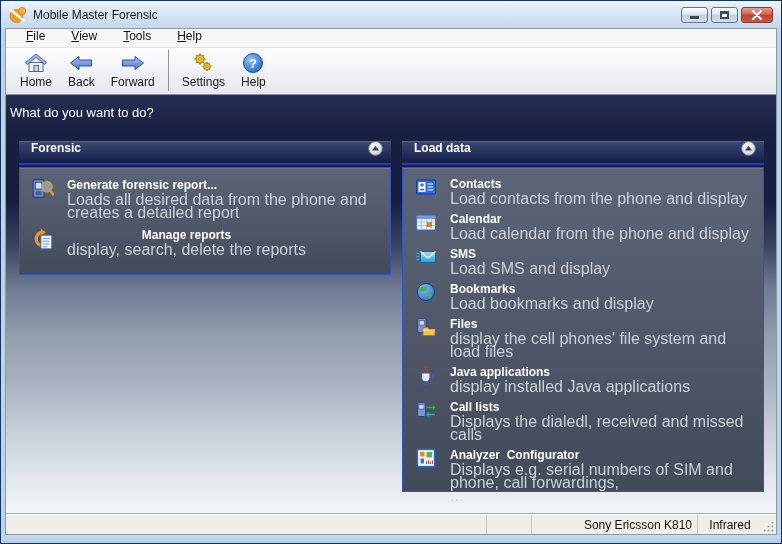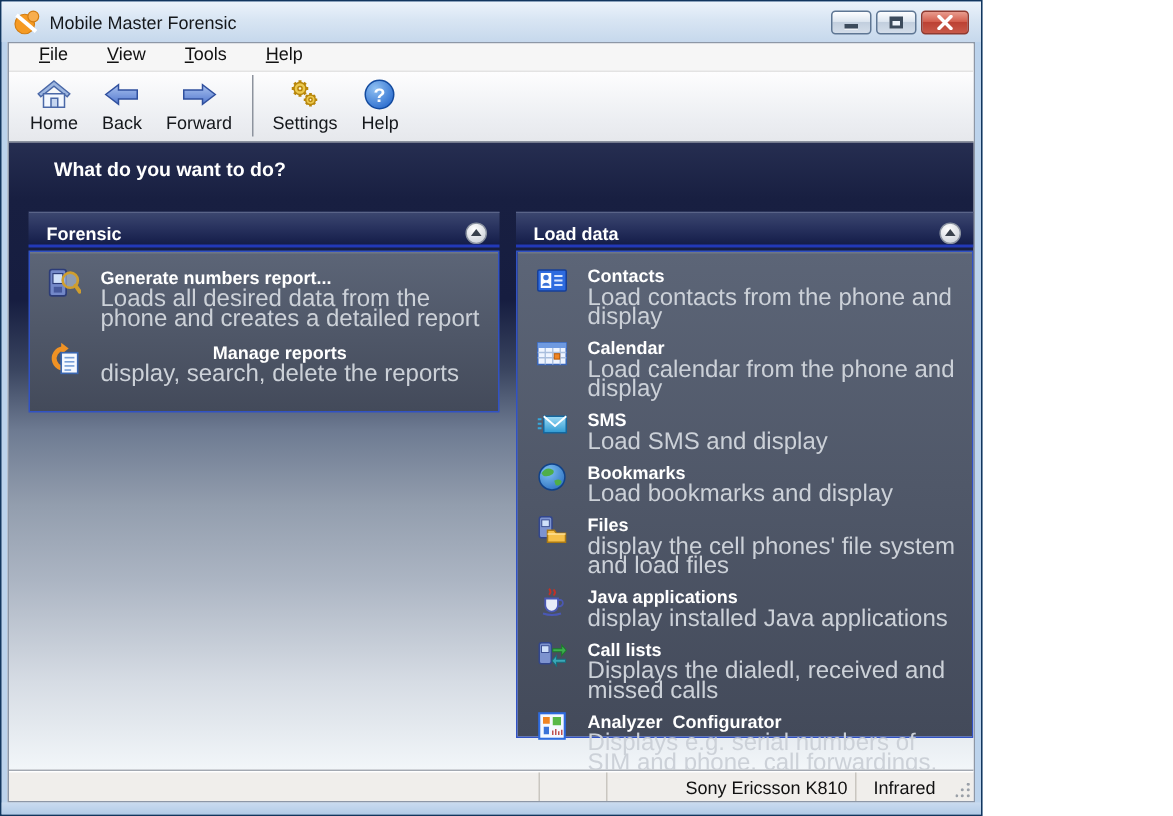--- a/index.html
+++ b/index.html
@@ -1,18 +1,18 @@
 <!DOCTYPE html>
 <html><head>
 <meta charset="utf-8">
 <style>
   * { margin:0; padding:0; box-sizing:border-box; }
   html,body { width:782px; height:544px; background:#fff; font-family:"Liberation Sans", sans-serif; }
 
-  .window { width:655px; height:544px; border:1px solid #12365e; background:#bcd3ec; overflow:hidden; }
+  .window { width:782px; height:544px; border:1px solid #12365e; background:#bcd3ec; overflow:hidden; }
 
   
   .titlebar { height:27px; background:linear-gradient(#ecf3fb 0%, #d8e5f3 45%, #c6d8ec 100%);
               display:flex; align-items:center; padding:0 8px; }
   .app-icon { width:18px; height:18px; margin-right:6px; flex:0 0 auto; }
   .title-text { font-size:12px; color:#15181c; }
   .win-controls { margin-left:auto; display:flex; gap:3px; align-items:center; }
   .win-btn { width:27px; height:16px; border:1px solid #5e7693; border-radius:3px;
              background:linear-gradient(#fdfeff, #dde6f0 45%, #c2cfde 50%, #d3dde9);
              display:flex; align-items:center; justify-content:center; cursor:default; }
@@ -39,28 +39,28 @@
             padding:3px 8px 2px; font-size:12px; color:#15181c; cursor:default; }
   .tb-icon { width:24px; height:24px; display:flex; align-items:center; justify-content:center; }
   .tb-label { margin-top:0; line-height:14px; }
   .tb-sep { width:1px; background:#8d939e; margin:2px 5px 3px 5px; }
 
   
   .content { height:418px; overflow:hidden;
     background:linear-gradient(180deg,
       #262e51 0%, #181f41 9%, #161d40 25%, #39445f 36%, #6e7b92 46%,
       #939eae 58%, #acb5c3 70%, #d6dce4 86%, #f2f6f9 100%); }
-  .heading { padding:10px 0 0 30px; font-size:13px; font-weight:bold; color:#fff; }
+  .heading { padding:10px 0 0 4px; font-size:13px; font-weight:normal; color:#fff; }
 
   .panels { display:flex; gap:11px; margin:21px 0 0 13px; align-items:flex-start; }
   .panel { display:block; }
   .panel-forensic { width:372px; }
   .panel-load { width:362px; }
 
-  .panel-header { height:24px; display:flex; align-items:flex-end; padding:0 8px 0 12px;
+  .panel-header { height:24px; display:flex; align-items:flex-start; padding:0 8px 0 12px;
      background:linear-gradient(#3d4870 0%, #2a3460 45%, #141d49 100%);
      box-shadow:inset 0 1px 0 #5a6488; border-bottom:2px solid #2239b8; }
   .panel-title { font-size:12px; font-weight:bold; color:#fff; }
   .collapse-btn { margin-left:auto; width:15px; height:15px; cursor:default; }
 
   .panel-box { margin-top:2px; border:1px solid #3152c4;
      background:linear-gradient(#5c6577, #434a5a); box-shadow:inset 0 1px 0 rgba(255,255,255,.12);
      padding:10px 10px 6px 12px; }
   .box-forensic { height:108px; }
   .box-load { height:325px; padding-top:9px; }
@@ -225,21 +225,21 @@
               <span class="item-icon">
                 <svg width="22" height="22" viewBox="0 0 20 20">
                   <rect x="1" y="1.5" width="10" height="16" rx="1.5" fill="#7388c8" stroke="#2c3c78"></rect>
                   <rect x="3" y="4" width="6" height="6" fill="#cfe0fa" stroke="#2c3c78" stroke-width="0.7"></rect>
                   <rect x="3.5" y="12" width="5" height="3.5" fill="#46599c"></rect>
                   <circle cx="13.5" cy="8" r="4.6" fill="rgba(210,230,255,0.45)" stroke="#cf9e2e" stroke-width="1.6"></circle>
                   <line x1="16.7" y1="11.3" x2="19.3" y2="15" stroke="#cf9e2e" stroke-width="2.4" stroke-linecap="round"></line>
                 </svg>
               </span>
               <span>
-                <div class="item-title">Generate numbers report...</div>
+                <div class="item-title">Generate forensic report...</div>
                 <div class="item-desc">Loads all desired data from the phone and creates a detailed report</div>
               </span>
             </div>
 
             <div class="item">
               <span class="item-icon">
                 <svg width="22" height="22" viewBox="0 0 20 20">
                   <path d="M9 4 A6 6 0 1 0 13 15" fill="none" stroke="#f09224" stroke-width="3"></path>
                   <path d="M8 0.5 L12.5 4 L8 7.5 Z" fill="#f09224"></path>
                   <rect x="8" y="6.5" width="10" height="12.5" fill="#f6f9ff" stroke="#3a66b0"></rect>

